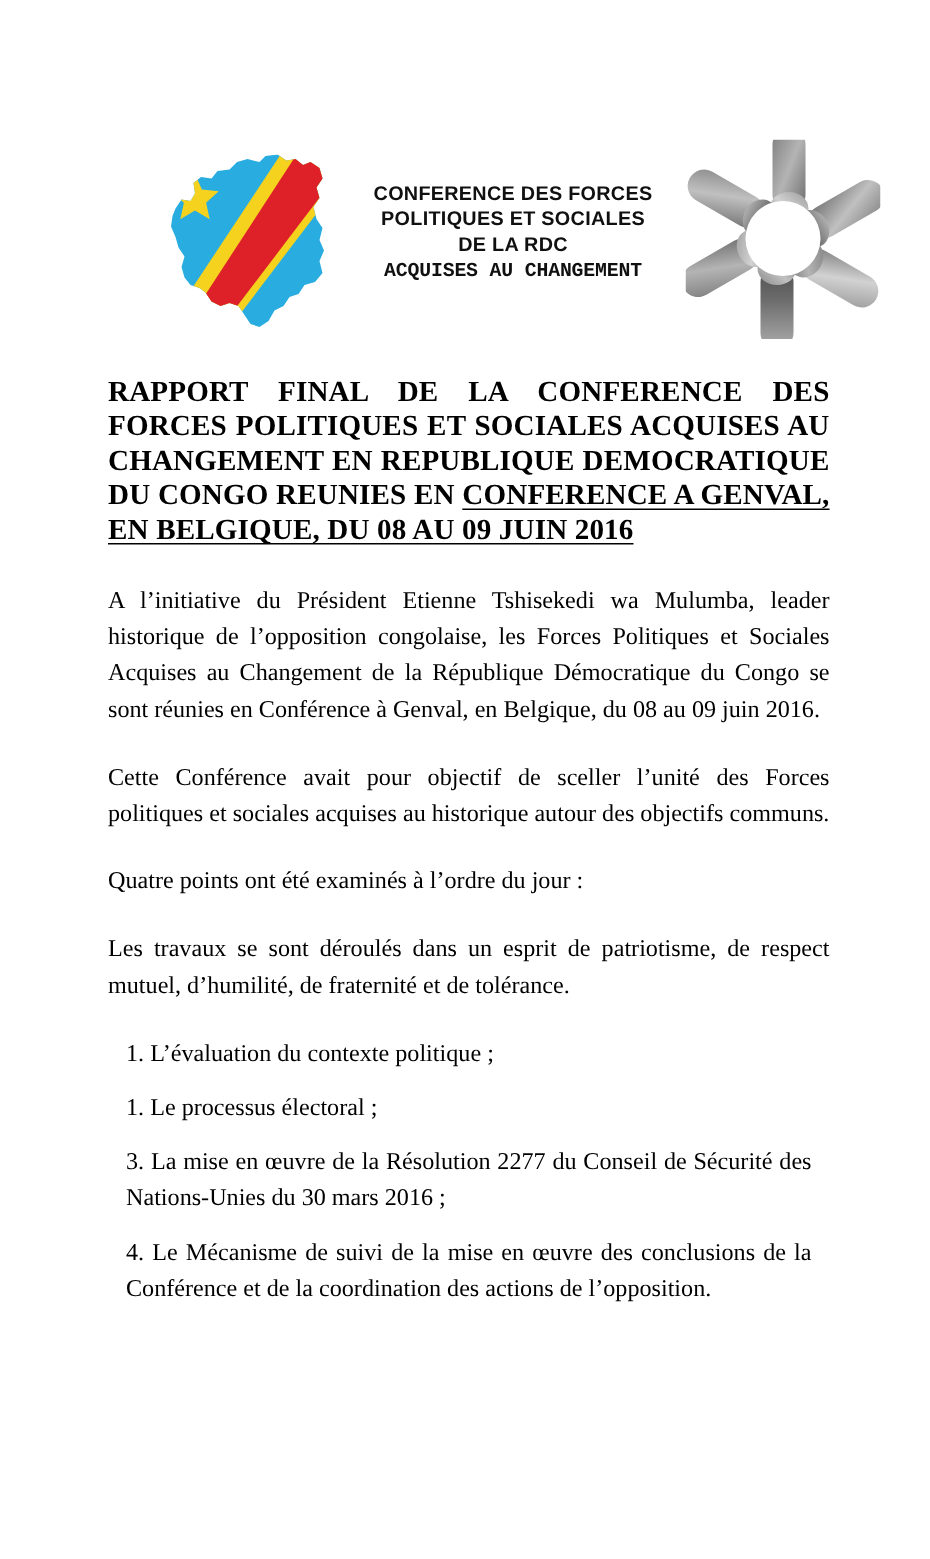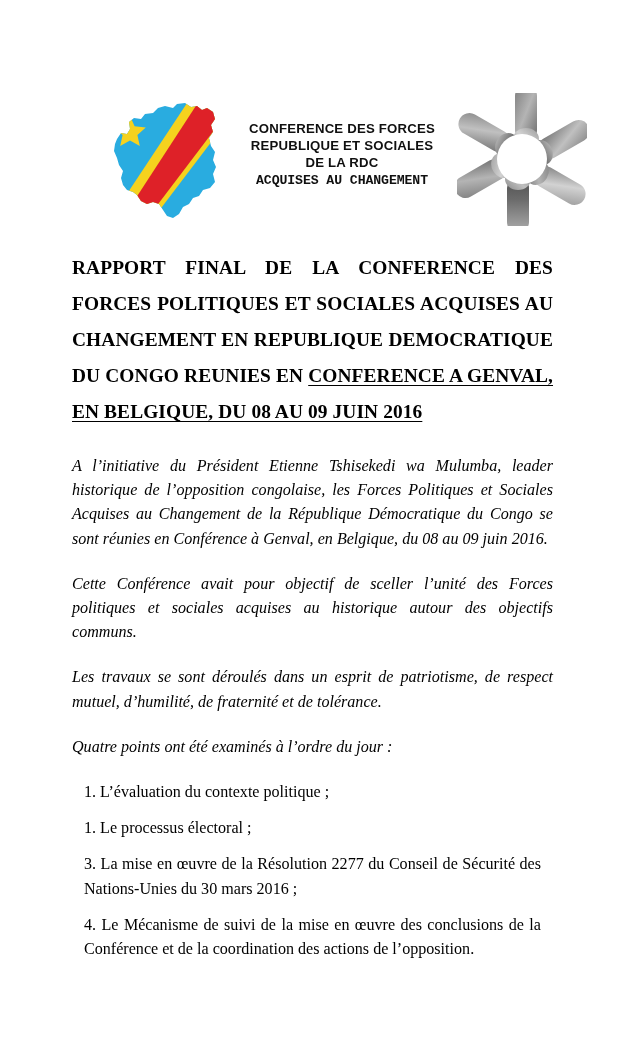--- a/index.html
+++ b/index.html
@@ -79,36 +79,35 @@
     position: absolute;
     left: 72px;
     top: 250px;
     width: 481px;
   }
 
   .doc-title {
     font-family: "Liberation Serif", "DejaVu Serif", serif;
     font-weight: bold;
     font-size: 19.4px;
-    line-height: 36px;
+    line-height: 23px;
     text-align: justify;
     text-align-last: left;
     margin: 0 0 24px 0;
     letter-spacing: 0.1px;
   }
   .doc-title .u { text-decoration: underline; text-underline-offset: 2.5px; }
 
   .para {
     font-size: 16.1px;
     line-height: 24.2px;
     text-align: justify;
     text-align-last: left;
     margin: 0 0 21px 0;
     hyphens: none;
-    font-style: italic;
   }
 
   .list {
     margin: 0;
     padding: 0;
     list-style: none;
     font-size: 16.1px;
     line-height: 24.2px;
   }
   .list li {
@@ -145,21 +144,21 @@
 
           <polygon points="16,130 40,130 122,22 122,4 98,4" fill="#DE2128"></polygon>
 
           <polygon fill="#F5D21E" points="27,22 31.6,32.3 42.8,33.5 34.4,41.1 36.8,52.1 27,46.4 17.2,52.1 19.6,41.1 11.2,33.5 22.4,32.3"></polygon>
         </g>
       </svg>
     </div>
 
     <div class="logo-text">
       <div class="l1">CONFERENCE DES FORCES</div>
-      <div class="l2">REPUBLIQUE ET SOCIALES</div>
+      <div class="l2">POLITIQUES ET SOCIALES</div>
       <div class="l3">DE LA RDC</div>
       <div class="l4">ACQUISES AU CHANGEMENT</div>
     </div>
 
     <div class="logo-photo">
       <svg viewBox="0 0 130 133" xmlns="http://www.w3.org/2000/svg">
         <defs>
           <linearGradient id="armA" x1="0" y1="0" x2="1" y2="1">
             <stop offset="0%" stop-color="#7d7d7d"></stop>
               <stop offset="50%" stop-color="#b4b4b4"></stop>
@@ -213,22 +212,22 @@
       </svg>
     </div>
   </div>
 
   <div class="doc">
 
     <h1 class="doc-title"><span>RAPPORT FINAL DE LA CONFERENCE DES FORCES POLITIQUES ET SOCIALES ACQUISES AU CHANGEMENT EN REPUBLIQUE DEMOCRATIQUE DU CONGO REUNIES EN </span><span class="u">CONFERENCE A GENVAL, EN BELGIQUE, DU 08 AU 09 JUIN 2016</span></h1>
 
     <p class="para">A l’initiative du Président Etienne Tshisekedi wa Mulumba, leader historique de l’opposition congolaise, les Forces Politiques et Sociales Acquises au Changement de la République Démocratique du Congo se sont réunies en Conférence à Genval, en Belgique, du 08 au 09 juin 2016.</p>
     <p class="para">Cette Conférence avait pour objectif de sceller l’unité des Forces politiques et sociales acquises au historique autour des objectifs communs.</p>
+    <p class="para">Quatre points ont été examinés à l’ordre du jour :</p>
     <p class="para">Les travaux se sont déroulés dans un esprit de patriotisme, de respect mutuel, d’humilité, de fraternité et de tolérance.</p>
-    <p class="para">Quatre points ont été examinés à l’ordre du jour :</p>
 
     <ul class="list">
       <li>1. L’évaluation du contexte politique ;</li>
       <li>1. Le processus électoral ;</li>
       <li>3. La mise en œuvre de la Résolution 2277 du Conseil de Sécurité des Nations-Unies du 30 mars 2016 ;</li>
       <li>4. Le Mécanisme de suivi de la mise en œuvre des conclusions de la Conférence et de la coordination des actions de l’opposition.</li>
     </ul>
 
   </div>
 </div>

